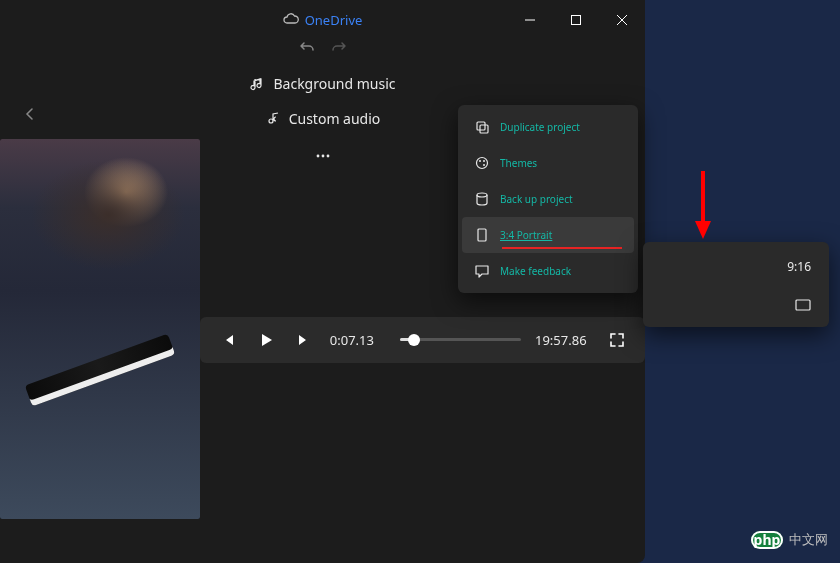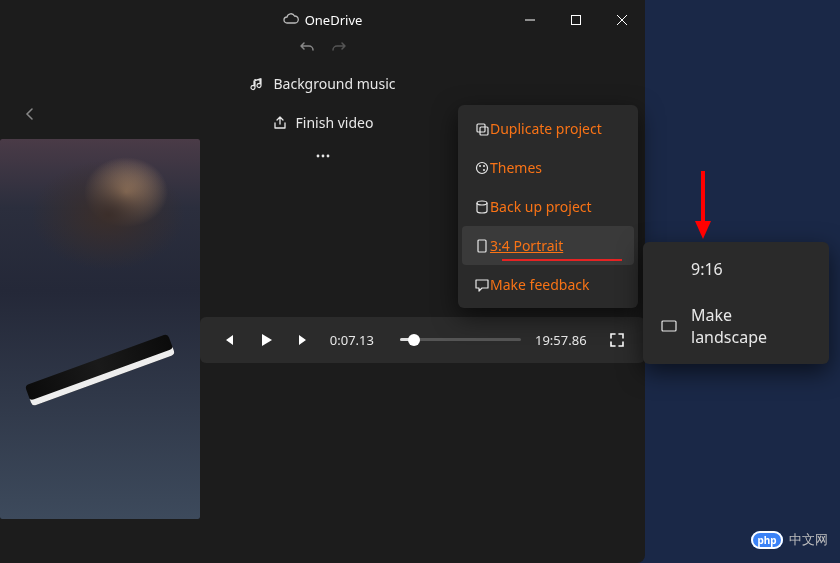--- a/index.html
+++ b/index.html
@@ -6,21 +6,21 @@
     body { width: 840px; height: 563px; background: #1a2847; overflow: hidden; position: relative; }
     
     .app-window {
       position: absolute; left: 0; top: 0; width: 645px; height: 563px;
       background: #1c1c1c; display: flex; flex-direction: column;
       border-radius: 0 0 8px 0;
     }
     
     .titlebar {
       height: 40px; display: flex; align-items: center; justify-content: center;
-      position: relative; color: #ffffff; font-size: 13px;
+      position: relative; color: #3b82f6; font-size: 13px;
     }
     .titlebar-center { display: flex; align-items: center; gap: 6px; }
     .window-controls {
       position: absolute; right: 0; top: 0; display: flex; height: 100%;
     }
     .win-btn {
       width: 46px; height: 100%; display: flex; align-items: center;
       justify-content: center; color: #fff; cursor: pointer;
     }
     
@@ -86,54 +86,54 @@
       position: absolute; left: 12%; top: 50%; width: 12px; height: 12px;
       background: #fff; border-radius: 50%; transform: translate(-50%, -50%);
     }
     
     .more-menu {
       position: absolute; left: 458px; top: 105px; width: 180px;
       background: #2a2a2a; border-radius: 6px; padding: 4px;
       box-shadow: 0 8px 24px rgba(0,0,0,0.6);
     }
     .menu-item {
-      display: flex; align-items: center; padding: 10px 12px;
-      color: #f97316; font-size: 14px; border-radius: 4px; cursor: pointer;
+      display: flex; align-items: center; gap: 10px; padding: 10px 12px;
+      color: #14b8a6; font-size: 10px; border-radius: 4px; cursor: pointer;
     }
     .menu-item.highlighted { background: #3a3a3a; position: relative; text-decoration: underline; }
     .underline-red {
       position: absolute; left: 40px; right: 12px; bottom: 4px; height: 2px;
       background: #e62323;
     }
     
     .aspect-flyout {
       position: absolute; left: 643px; top: 242px; width: 186px;
       background: #2a2a2a; border-radius: 6px; padding: 4px;
       box-shadow: 0 8px 24px rgba(0,0,0,0.6);
     }
     .fly-item {
       display: flex; align-items: center; gap: 14px; padding: 12px 14px;
-      color: #e8e8e8; font-size: 16px; border-radius: 4px; cursor: pointer;
+      color: #e8e8e8; font-size: 12px; border-radius: 4px; cursor: pointer; justify-content: flex-end;
     }
     .fly-icon { width: 16px; display: flex; justify-content: center; }
     
     .arrow-annotation {
       position: absolute; left: 693px; top: 171px; width: 20px; height: 70px;
     }
     .arrow-annotation svg { overflow: visible; }
     
     .watermark {
       position: absolute; right: 12px; bottom: 14px;
       display: flex; align-items: center; gap: 6px; color: #bfbfbf;
       font-size: 13px;
     }
     .php-badge {
-      width: 32px; height: 18px; background: #3b82f6; border-radius: 9px;
+      width: 32px; height: 18px; background: #15803d; border-radius: 9px;
       display: flex; align-items: center; justify-content: center;
-      color: #fff; font-size: 10px; font-weight: bold;
+      color: #fff; font-size: 14px; font-weight: bold;
       box-shadow: 0 0 0 2px #fff inset;
     }
     
     .icon { display: inline-flex; width: 16px; height: 16px; }
     svg { display: block; }
   </style>
 </head>
 <body>
 
 <div class="app-window">
@@ -182,29 +182,29 @@
     <div class="divider"></div>
     <div class="tb-spacer"></div>
     <div class="tb-item">
       <span class="icon">
         <svg viewBox="0 0 16 16" width="16" height="16">
             <path d="M6 3v8.5a2 2 0 11-1-1.7V5l7-2v6.5a2 2 0 11-1-1.7V3l-5 1.4" fill="none" stroke="#e8e8e8" stroke-width="1.2"></path>
           </svg>
       </span>
       <span>Background music</span>
     </div>
-    <div class="divider"></div>
     <div class="tb-item">
       <span class="icon">
         <svg viewBox="0 0 16 16" width="16" height="16">
-            <path d="M3 8v5h10V8M8 2v7M5 5l3-3 3 3" fill="none" stroke="#e8e8e8" stroke-width="1.3" stroke-linecap="round" stroke-linejoin="round"></path>
-          </svg>
-      </span>
-      <span>Finish video</span>
-    </div>
+            <path d="M6 12a2 2 0 100-4 2 2 0 000 4zM8 10V3l5-1M11 6a2 2 0 100 4" fill="none" stroke="#e8e8e8" stroke-width="1.2"></path>
+          </svg>
+      </span>
+      <span>Custom audio</span>
+    </div>
+    <div class="divider"></div>
     <div class="tb-item" style="padding:6px">
       <span class="icon">
         <svg viewBox="0 0 16 16" width="16" height="16">
             <circle cx="3" cy="8" r="1.4" fill="#e8e8e8"></circle>
             <circle cx="8" cy="8" r="1.4" fill="#e8e8e8"></circle>
             <circle cx="13" cy="8" r="1.4" fill="#e8e8e8"></circle>
           </svg>
       </span>
     </div>
   </div>
@@ -313,21 +313,20 @@
   <div class="fly-item">
     <span class="fly-icon"></span>
     <span>9:16</span>
   </div>
   <div class="fly-item">
     <span class="fly-icon">
         <svg width="16" height="12">
           <rect x="1" y="1" width="14" height="10" rx="1" fill="none" stroke="#e8e8e8" stroke-width="1.2"></rect>
         </svg>
       </span>
-    <span>Make landscape</span>
   </div>
 </div>
 
 <div class="arrow-annotation">
   <svg width="20" height="70">
     <line x1="10" y1="0" x2="10" y2="55" stroke="#ff0000" stroke-width="4"></line>
     <polygon points="2,50 18,50 10,68" fill="#ff0000"></polygon>
   </svg>
 </div>
 

